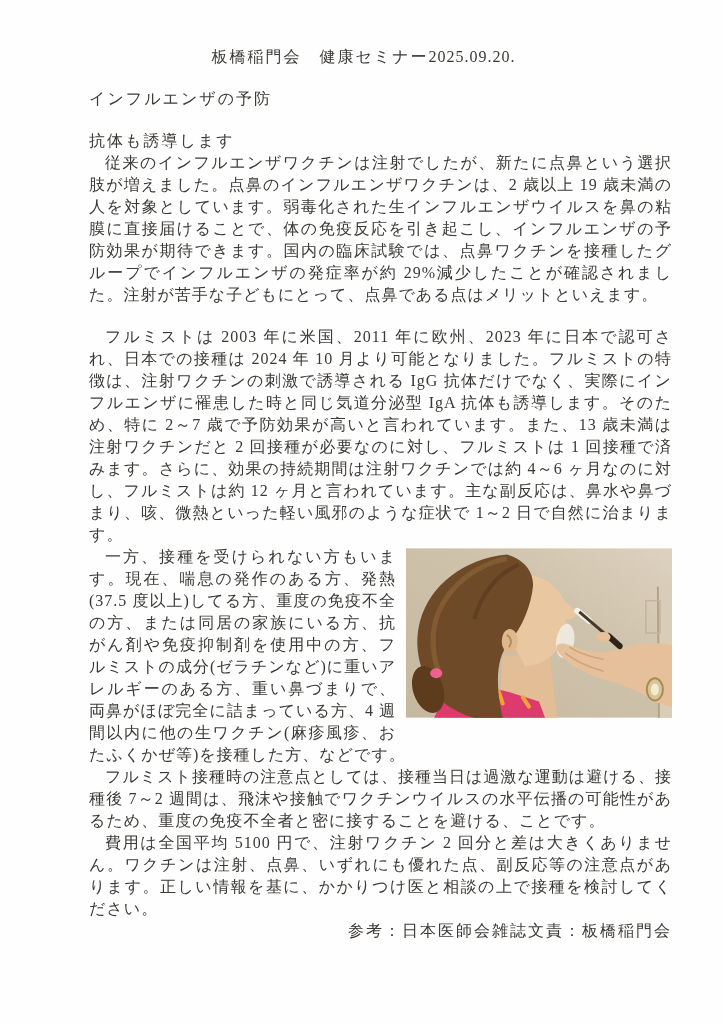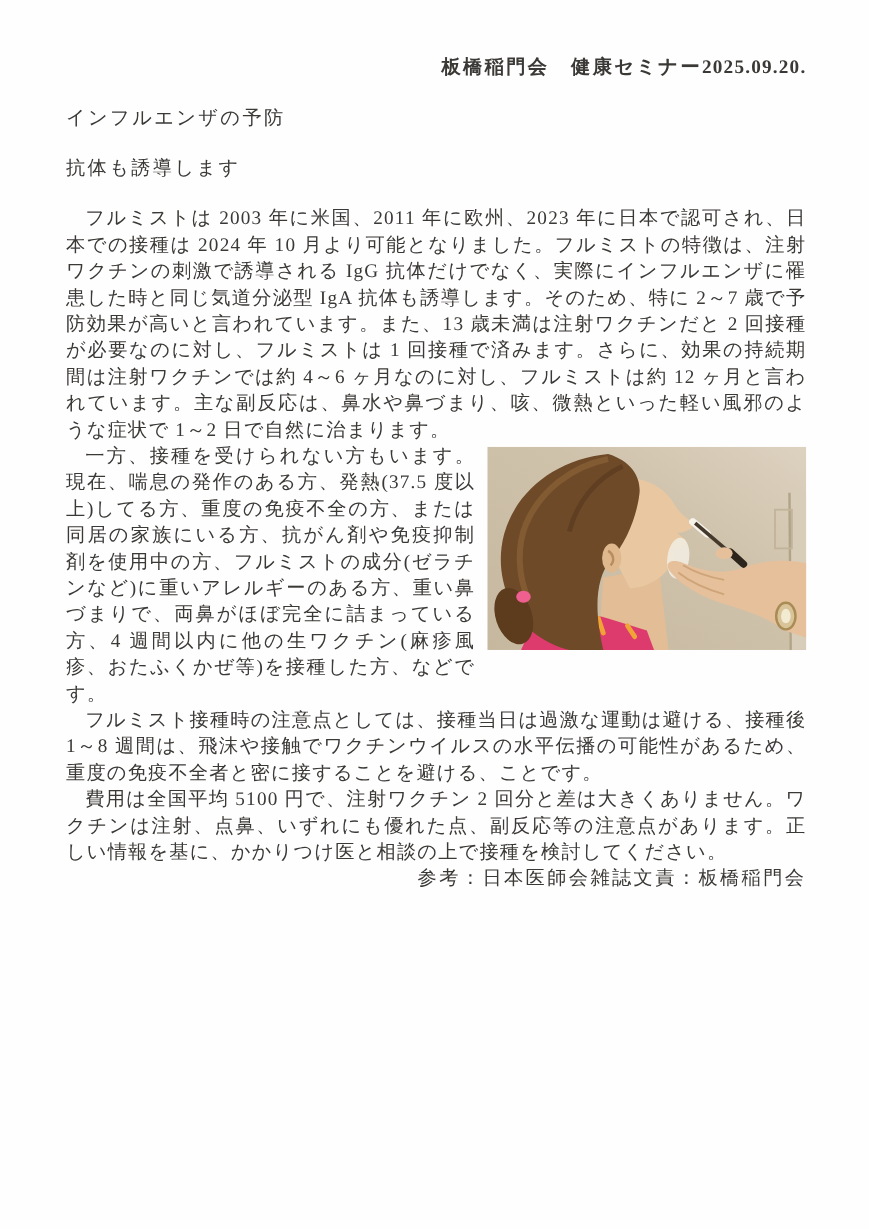--- a/index.html
+++ b/index.html
@@ -16,27 +16,26 @@
     box-sizing: border-box;
     padding: 46px 52px 0 55px;
     font-family: "Liberation Serif", "DejaVu Serif", serif;
     color: #3b3936;
     font-size: 16px;
     line-height: 22px;
     letter-spacing: 1px;
   }
   .doc-header {
     display: flex;
-    justify-content: flex-end;
+    justify-content: center;
     align-items: baseline;
-    font-weight: bold;
   }
   .doc-header .title { letter-spacing: 2px; }
   .doc-header .date { letter-spacing: 1px; }
-  .section { margin-top: 20px; }
+  .section { margin-top: 20px; margin-left: 34px; }
   .section:first-of-type { margin-top: 28px; }
   .section-heading {
     font-size: 16px;
     font-weight: normal;
     margin: 0;
     letter-spacing: 2px;
   }
   p.body-para {
     margin: 0;
     text-align: justify;
@@ -68,20 +67,21 @@
     <span class="title">板橋稲門会　健康セミナー</span>
     <span class="date">2025.09.20.</span>
   </div>
 
   <div class="section">
     <h2 class="section-heading">インフルエンザの予防</h2>
   </div>
 
   <div class="section">
     <h2 class="section-heading">抗体も誘導します</h2>
+    <p class="body-para">従来のインフルエンザワクチンは注射でしたが、新たに点鼻という選択肢が増えました。点鼻のインフルエンザワクチンは、2 歳以上 19 歳未満の人を対象としています。弱毒化された生インフルエンザウイルスを鼻の粘膜に直接届けることで、体の免疫反応を引き起こし、インフルエンザの予防効果が期待できます。国内の臨床試験では、点鼻ワクチンを接種したグループでインフルエンザの発症率が約 29%減少したことが確認されました。注射が苦手な子どもにとって、点鼻である点はメリットといえます。</p>
   </div>
 
   <div class="section clearfix">
     <p class="body-para">フルミストは 2003 年に米国、2011 年に欧州、2023 年に日本で認可され、日本での接種は 2024 年 10 月より可能となりました。フルミストの特徴は、注射ワクチンの刺激で誘導される IgG 抗体だけでなく、実際にインフルエンザに罹患した時と同じ気道分泌型 IgA 抗体も誘導します。そのため、特に 2～7 歳で予防効果が高いと言われています。また、13 歳未満は注射ワクチンだと 2 回接種が必要なのに対し、フルミストは 1 回接種で済みます。さらに、効果の持続期間は注射ワクチンでは約 4～6 ヶ月なのに対し、フルミストは約 12 ヶ月と言われています。主な副反応は、鼻水や鼻づまり、咳、微熱といった軽い風邪のような症状で 1～2 日で自然に治まります。</p>
 
     <div class="photo-figure" role="img">
 
       <svg viewBox="0 0 264 168" xmlns="http://www.w3.org/2000/svg">
         <defs>
           <linearGradient id="bgGrad" x1="0" y1="1" x2="1" y2="0">
@@ -124,21 +124,21 @@
         <ellipse cx="247" cy="140" rx="4" ry="6" fill="#f3ead2"></ellipse>
 
         <line x1="170" y1="62" x2="182" y2="72" stroke="#f5f2ea" stroke-width="6" stroke-linecap="round"></line>
         <line x1="172" y1="63" x2="206" y2="92" stroke="#45392c" stroke-width="3"></line>
         <line x1="201" y1="87" x2="212" y2="97" stroke="#2d251b" stroke-width="6" stroke-linecap="round"></line>
         <ellipse cx="196" cy="88" rx="7" ry="5" fill="#e6c09b"></ellipse>
       </svg>
     </div>
     <p class="body-para">一方、接種を受けられない方もいます。現在、喘息の発作のある方、発熱(37.5 度以上)してる方、重度の免疫不全の方、または同居の家族にいる方、抗がん剤や免疫抑制剤を使用中の方、フルミストの成分(ゼラチンなど)に重いアレルギーのある方、重い鼻づまりで、両鼻がほぼ完全に詰まっている方、4 週間以内に他の生ワクチン(麻疹風疹、おたふくかぜ等)を接種した方、などです。</p>
 
-    <p class="body-para">フルミスト接種時の注意点としては、接種当日は過激な運動は避ける、接種後 1～8 週間は、飛沫や接触でワクチンウイルスの水平伝播の可能性があるため、重度の免疫不全者と密に接することを避ける、ことです。</p>
+    <p class="body-para">フルミスト接種時の注意点としては、接種当日は過激な運動は避ける、接種後 7～2 週間は、飛沫や接触でワクチンウイルスの水平伝播の可能性があるため、重度の免疫不全者と密に接することを避ける、ことです。</p>
     <p class="body-para">費用は全国平均 5100 円で、注射ワクチン 2 回分と差は大きくありません。ワクチンは注射、点鼻、いずれにも優れた点、副反応等の注意点があります。正しい情報を基に、かかりつけ医と相談の上で接種を検討してください。</p>
   </div>
 
   <div class="doc-footer">
     <span class="reference">参考：日本医師会雑誌</span>
     <span class="credit">文責：板橋稲門会</span>
   </div>
 
 </div>
 

